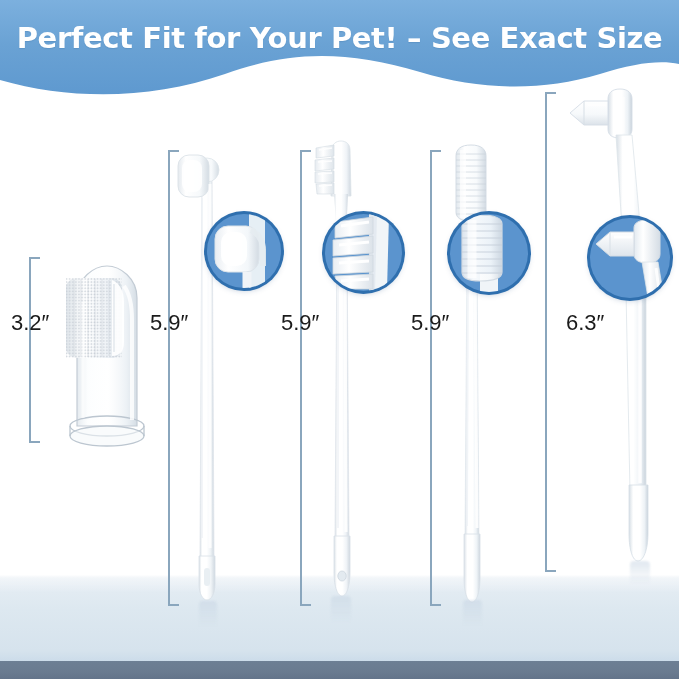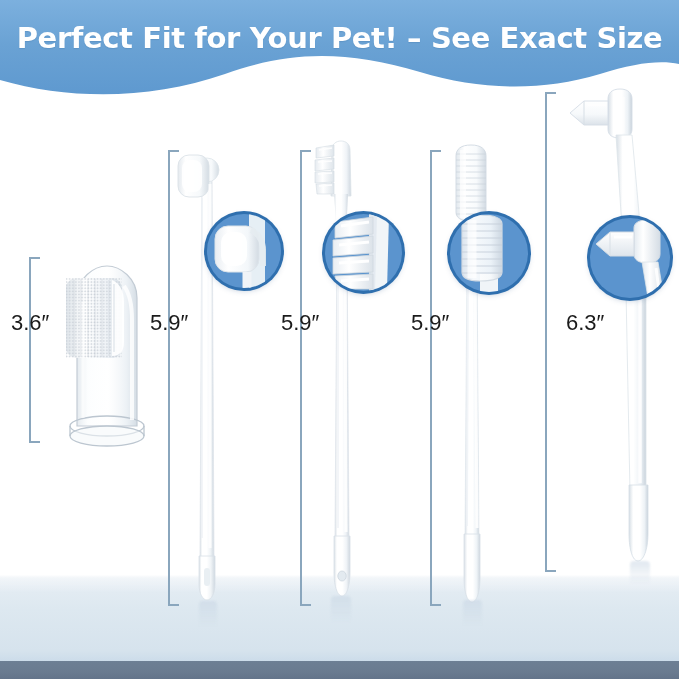--- a/index.html
+++ b/index.html
@@ -102,21 +102,21 @@
 
   <div class="surface"></div>
   <div class="surface-sheen"></div>
   <div class="baseboard"></div>
 
   <div class="bracket" style="left:29px;top:257px;height:186px;">
     <div class="vline"></div>
       <div class="tick top"></div>
       <div class="tick bot"></div>
   </div>
-  <div class="meas-label" style="left:11px;top:310px;">3.6″</div>
+  <div class="meas-label" style="left:11px;top:310px;">3.2″</div>
 
   <svg class="item" style="left:50px;top:250px;" width="110" height="200" viewBox="0 0 110 200">
     <defs>
       <linearGradient id="fbGlass" x1="0" y1="0" x2="1" y2="0">
         <stop offset="0%" stop-color="#e3e9ee" stop-opacity=".95"></stop>
         <stop offset="18%" stop-color="#fbfdfe" stop-opacity=".75"></stop>
         <stop offset="52%" stop-color="#ffffff" stop-opacity=".55"></stop>
         <stop offset="82%" stop-color="#e8eef3" stop-opacity=".8"></stop>
         <stop offset="100%" stop-color="#d2dbe3" stop-opacity=".95"></stop>
       </linearGradient>

